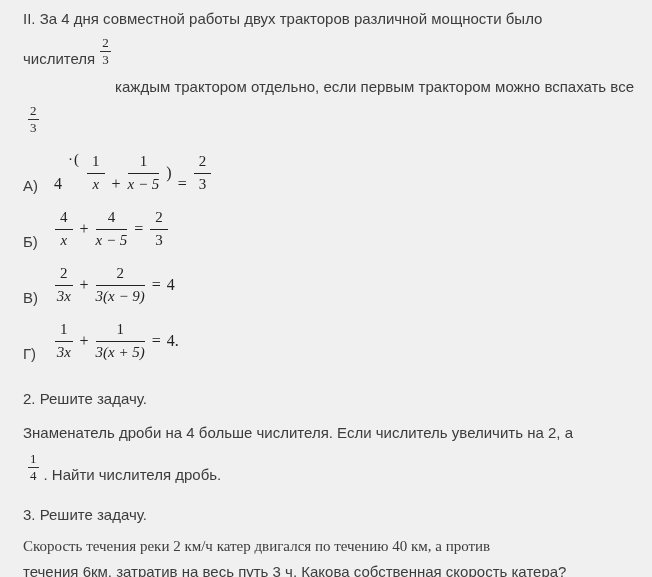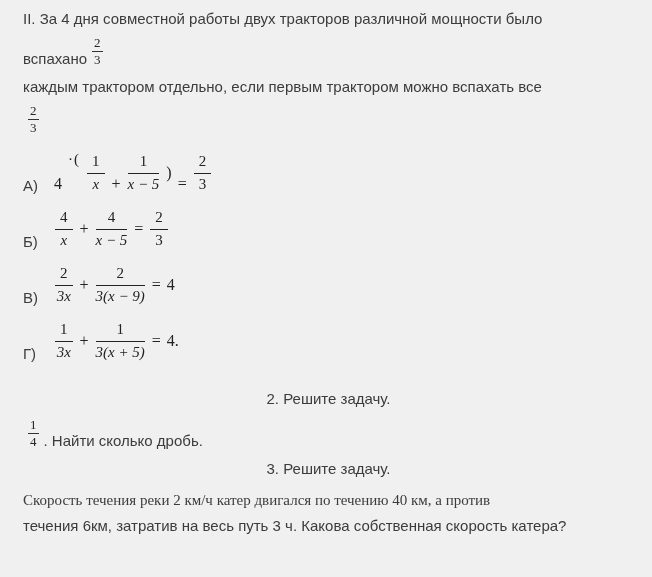--- a/index.html
+++ b/index.html
@@ -10,21 +10,21 @@
     font-size: 15px;
     color: #3c3c3c;
     overflow: hidden;
   }
   .page {
     box-sizing: border-box;
     width: 652px; height: 577px;
     padding: 6px 18px 0 23px;
   }
   .tline { line-height: 22px; white-space: nowrap; }
-  .heading { line-height: 22px; white-space: nowrap; text-align: center; }
+  .heading { line-height: 22px; white-space: nowrap; }
 
   
   .ifrac {
     display: inline-block;
     text-align: center;
     font-family: "Liberation Serif", serif;
     font-size: 13px;
     line-height: 1.08;
     margin: 0 5px;
     color: #262626;
@@ -65,37 +65,37 @@
     font-size: 16px;
     margin: 0 3px;
   }
   .tok.low { align-self: flex-end; padding-bottom: 3px; }
   .tok.sup { align-self: flex-start; padding-top: 1px; font-size: 15px; letter-spacing: 1px; }
   .tok.mid { align-self: center; }
 
   
   .l1 { margin-top: 2px; }
   .fline { margin-top: 6px; }
-  .l3 { margin-top: 6px; }
+  .l3 { margin-top: 6px; text-align: right; }
   .p2-heading { margin-top: 24px; }
   .p2-line1 { margin-top: 12px; }
   .p2-fline { margin-top: 8px; }
-  .p3-heading { margin-top: 6px; }
+  .p3-heading { margin-top: 18px; }
   .p3-line1 { margin-top: 9px; font-family: Liberation Serif, serif; }
   .p3-line2 { margin-top: 4px; }
 </style>
 </head>
 <body style="background: rgb(240, 240, 240); color: rgb(60, 60, 60);">
 
 <div class="page">
 
   <div class="tline l1">II. За 4 дня совместной работы двух тракторов различной мощности было</div>
 
   <div class="tline fline">
-    <span>вспахано</span><span class="ifrac"><span class="num">2</span><span class="den">3</span></span>
+    <span>числителя</span><span class="ifrac"><span class="num">2</span><span class="den">3</span></span>
   </div>
 
   <div class="tline l3">каждым трактором отдельно, если первым трактором можно вспахать все</div>
 
   <div class="tline fline">
     <span class="ifrac"><span class="num">2</span><span class="den">3</span></span>
   </div>
 
   <div id="options">
       <div class="opt-row">
@@ -159,21 +159,22 @@
         <span class="efrac">
           <span class="num">1</span>
           <span class="den var">3(x + 5)</span>
         </span>
         <span class="tok mid">=</span>
         <span class="tok mid">4.</span>
       </div>
     </div>
 
   <div class="heading p2-heading">2. Решите задачу.</div>
+  <div class="tline p2-line1">Знаменатель дроби на 4 больше числителя. Если числитель увеличить на 2, а</div>
   <div class="tline p2-fline">
-    <span class="ifrac"><span class="num">1</span><span class="den">4</span></span><span>. Найти сколько дробь.</span>
+    <span class="ifrac"><span class="num">1</span><span class="den">4</span></span><span>. Найти числителя дробь.</span>
   </div>
 
   <div class="heading p3-heading">3. Решите задачу.</div>
   <div class="tline p3-line1">Скорость течения реки 2 км/ч катер двигался по течению 40 км, а против</div>
   <div class="tline p3-line2">течения 6км, затратив на весь путь 3 ч. Какова собственная скорость катера?</div>
 
 </div>
 
 </body></html>

